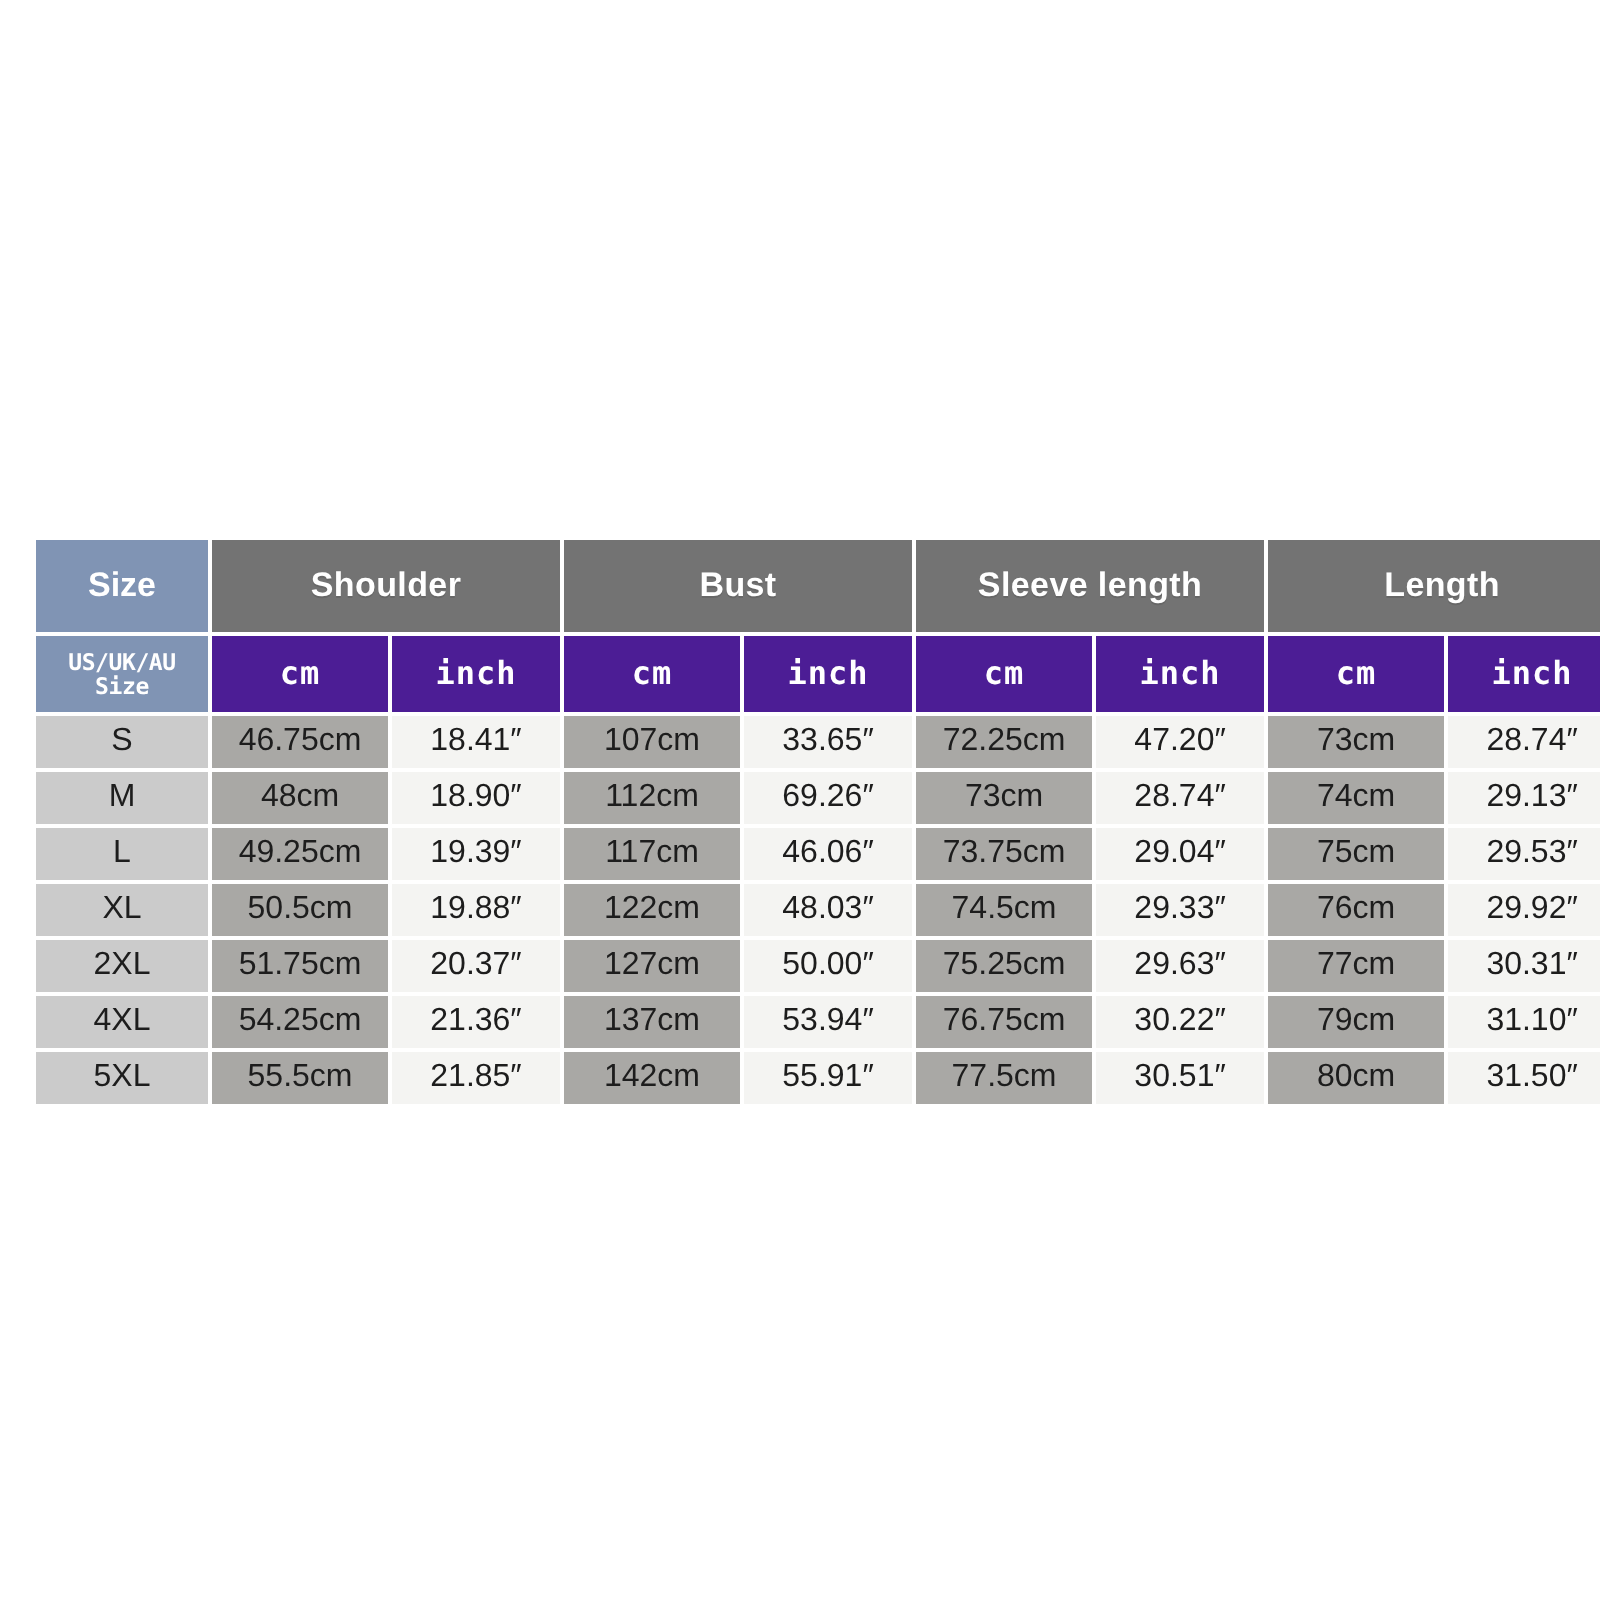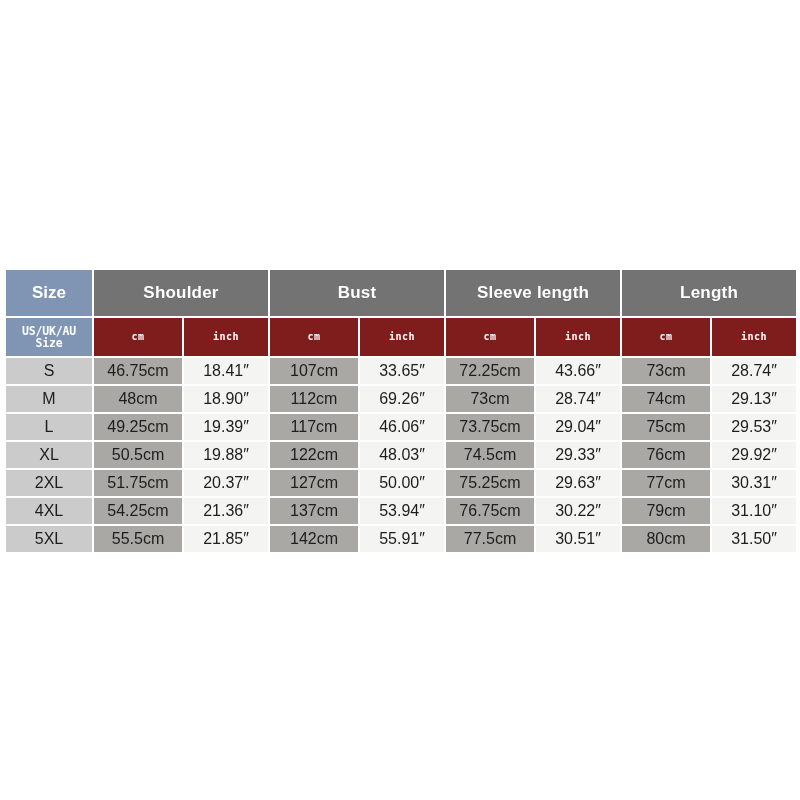--- a/index.html
+++ b/index.html
@@ -9,21 +9,21 @@
   body {
     width: 800px;
     height: 800px;
     background: #ffffff;
     font-family: "Liberation Sans", sans-serif;
     overflow: hidden;
   }
 
   #size-chart-wrap {
     position: absolute;
-    left: 4px;
+    left: 16px;
     top: 268px;
     width: 784px;
   }
 
   table.size-chart {
     border-collapse: separate;
     border-spacing: 2px 2px;
     width: 784px;
     table-layout: fixed;
   }
@@ -62,25 +62,25 @@
     font-family: "DejaVu Sans Mono", monospace;
     font-weight: bold;
     font-size: 11.5px;
     height: 38px;
     line-height: 1.35;
     letter-spacing: -0.2px;
   }
 
   
   .unit-head {
-    background: #7f1d1d;
+    background: #4c1d95;
     color: #ffffff;
     font-family: "DejaVu Sans Mono", monospace;
     font-weight: bold;
-    font-size: 10px;
+    font-size: 16px;
     height: 38px;
     letter-spacing: .5px;
   }
 
   
   tbody tr { height: 26px; }
 
   td.c-size {
     background: #cbcbcb;
     color: #1d1d1d;
@@ -140,21 +140,21 @@
       </tr>
     </thead>
     <tbody id="chart-body">
         <tr>
           <td class="c-size">S</td>
           <td class="c-cm">46.75cm</td>
           <td class="c-inch">18.41″</td>
           <td class="c-cm">107cm</td>
           <td class="c-inch">33.65″</td>
           <td class="c-cm">72.25cm</td>
-          <td class="c-inch">43.66″</td>
+          <td class="c-inch">47.20″</td>
           <td class="c-cm">73cm</td>
           <td class="c-inch">28.74″</td>
         </tr>
         <tr>
           <td class="c-size">M</td>
           <td class="c-cm">48cm</td>
           <td class="c-inch">18.90″</td>
           <td class="c-cm">112cm</td>
           <td class="c-inch">69.26″</td>
           <td class="c-cm">73cm</td>

